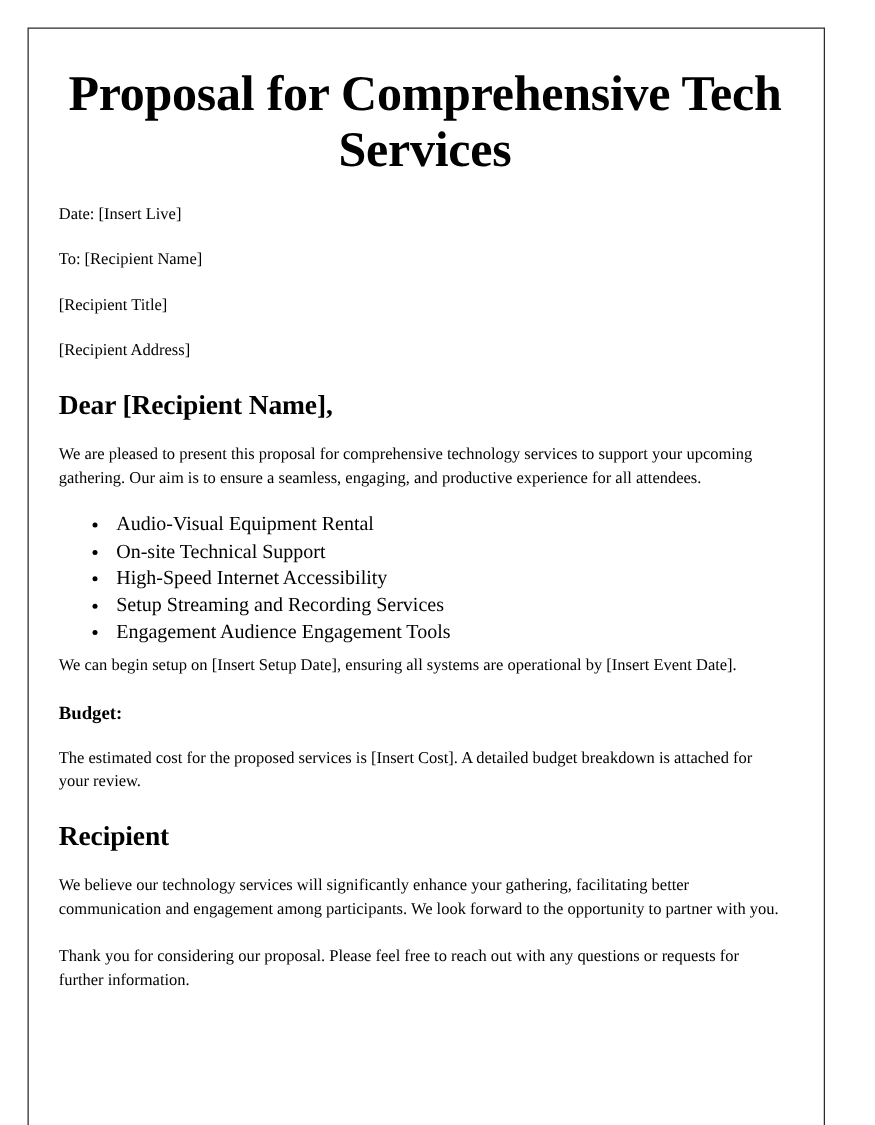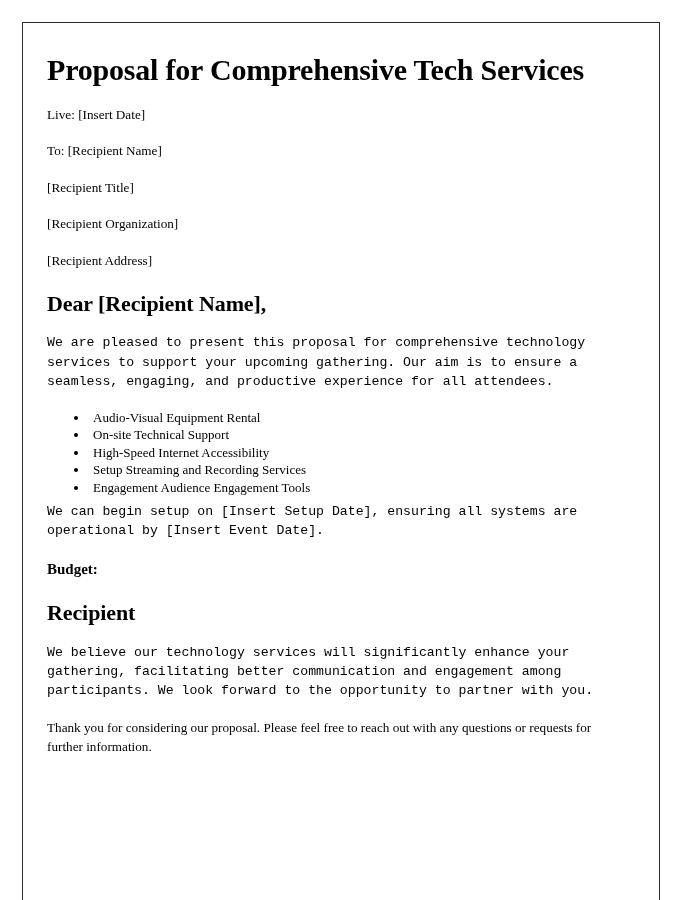--- a/index.html
+++ b/index.html
@@ -26,25 +26,26 @@
     box-sizing: border-box;
     overflow: hidden;
   }
 
   .page-inner {
     padding: 24px 26px 0 24px;
   }
 
   .doc-title {
     font-family: "Liberation Serif", "DejaVu Serif", serif;
-    font-size: 30px;
+    font-size: 40px;
     font-weight: bold;
     line-height: 1.12;
     margin: 6px 0 20px 0;
     letter-spacing: -0.2px;
+    text-align: center;
   }
 
   .meta-line {
     font-size: 13.2px;
     line-height: 1.25;
     margin: 0 0 20px 0;
   }
 
   .h2 {
     font-size: 22px;
@@ -63,51 +64,49 @@
 
   .body-par {
     font-size: 13.2px;
     line-height: 1.45;
     margin: 0 0 4px 0;
     max-width: 578px;
   }
 
   .par-gap {
     margin-bottom: 18px;
-    font-family: Liberation Mono, monospace;
   }
 
   ul.service-list {
     margin: 0 0 6px 0;
     padding-left: 42px;
     list-style-type: disc;
   }
 
   ul.service-list li {
-    font-size: 13px;
+    font-size: 16px;
     line-height: 1.34;
     margin: 0;
     padding-left: 4px;
   }
 </style>
 </head>
 <body>
 
 <div class="page-sheet">
   <div class="page-inner">
 
     <h1 class="doc-title">Proposal for Comprehensive Tech Services</h1>
 
-    <p class="meta-line">Live: [Insert Date]</p>
+    <p class="meta-line">Date: [Insert Live]</p>
 
     <p class="meta-line">To: [Recipient Name]</p>
 
     <p class="meta-line">[Recipient Title]</p>
 
-    <p class="meta-line">[Recipient Organization]</p>
 
     <p class="meta-line">[Recipient Address]</p>
 
     <h2 class="h2">Dear [Recipient Name],</h2>
 
     <p class="body-par par-gap">We are pleased to present this proposal for comprehensive technology services to support your upcoming gathering. Our aim is to ensure a seamless, engaging, and productive experience for all attendees.</p>
 
 
     <ul class="service-list">
       <li>Audio-Visual Equipment Rental</li>
@@ -115,20 +114,21 @@
       <li>High-Speed Internet Accessibility</li>
       <li>Setup Streaming and Recording Services</li>
       <li>Engagement Audience Engagement Tools</li>
     </ul>
 
 
     <p class="body-par par-gap">We can begin setup on [Insert Setup Date], ensuring all systems are operational by [Insert Event Date].</p>
 
     <h3 class="h3">Budget:</h3>
 
+    <p class="body-par par-gap">The estimated cost for the proposed services is [Insert Cost]. A detailed budget breakdown is attached for your review.</p>
 
     <h2 class="h2">Recipient</h2>
 
     <p class="body-par par-gap">We believe our technology services will significantly enhance your gathering, facilitating better communication and engagement among participants. We look forward to the opportunity to partner with you.</p>
 
     <p class="body-par">Thank you for considering our proposal. Please feel free to reach out with any questions or requests for further information.</p>
 
   </div>
 </div>
 

